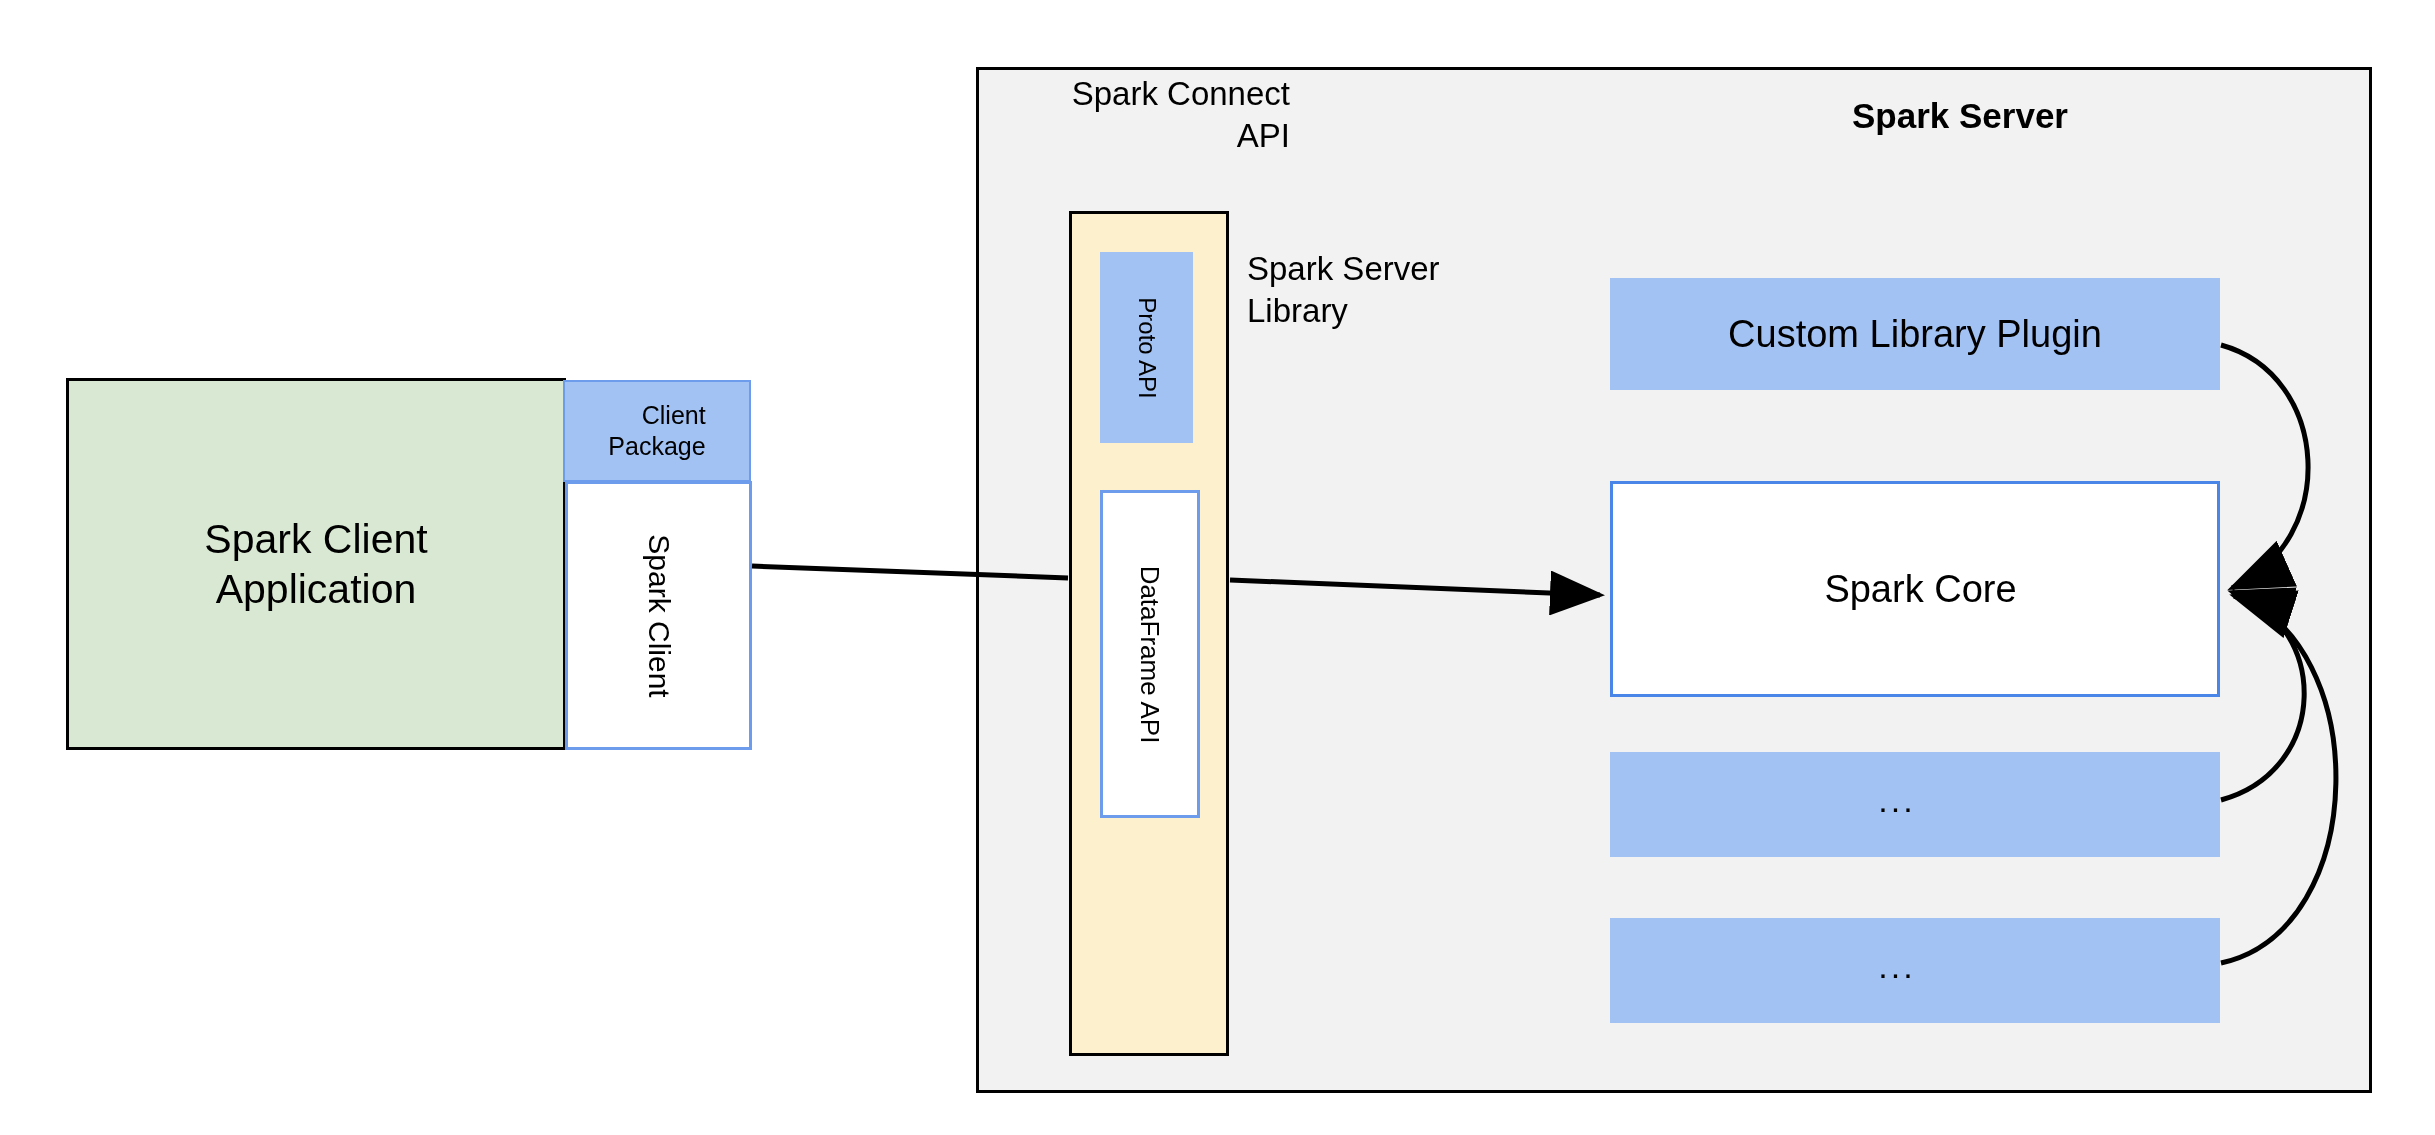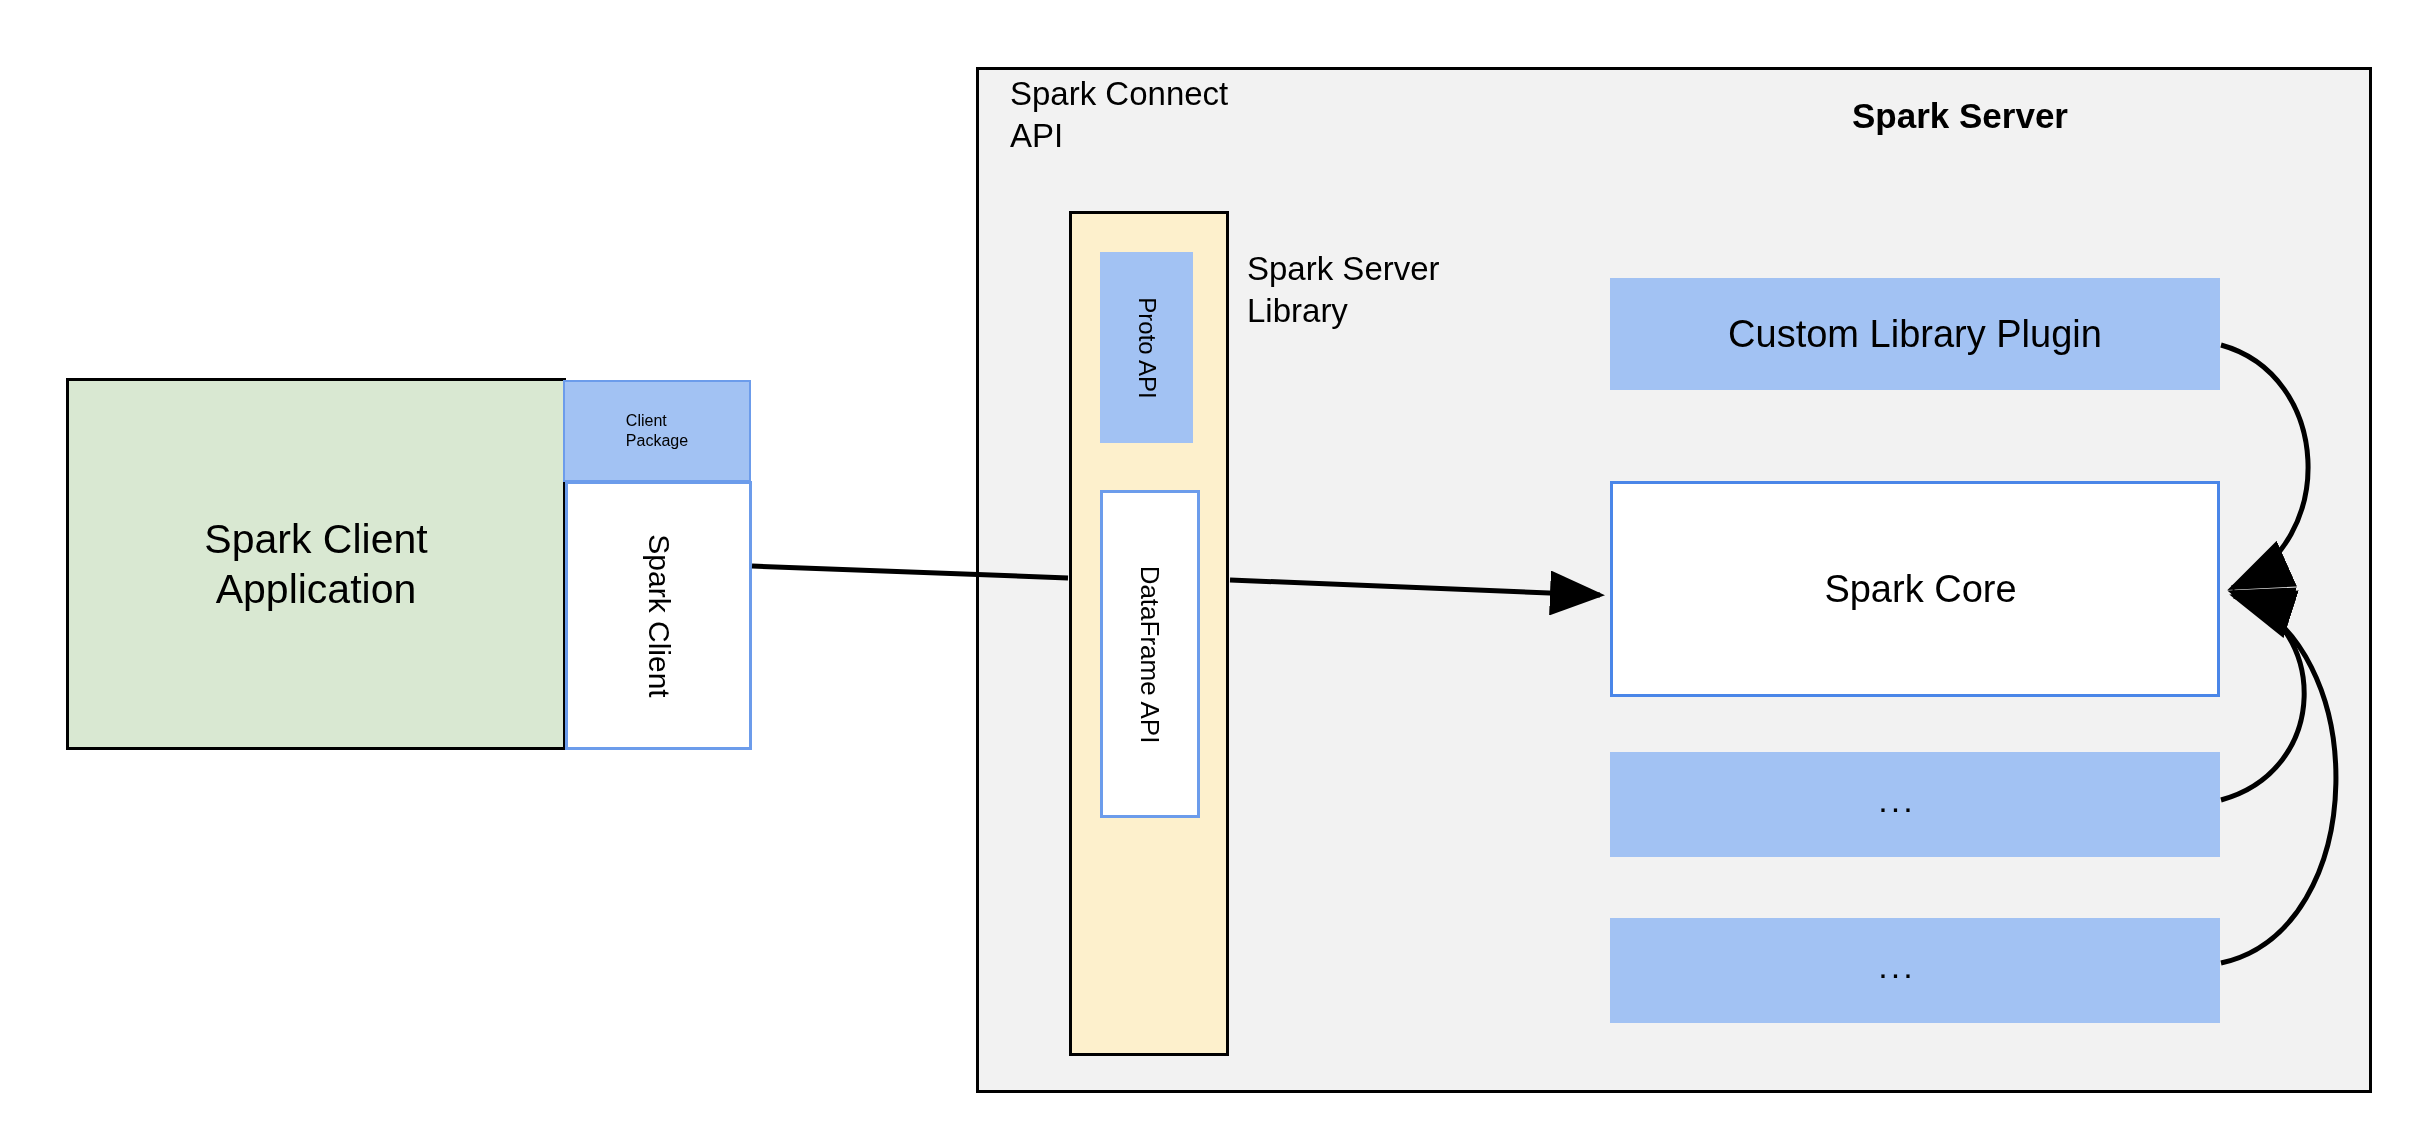--- a/index.html
+++ b/index.html
@@ -32,21 +32,21 @@
     white-space: pre-line;
   }
 
   #client-package {
     left: 563px; top: 380px; width: 188px; height: 102px;
     background: #a2c2f3;
     border: 2px solid #6c9ceb;
     display: flex; align-items: center; justify-content: center;
   }
   #client-package-label {
-    font-size: 16px; line-height: 1.24; text-align: left;
+    font-size: 25px; line-height: 1.24; text-align: right;
     white-space: pre-line;
   }
 
   #spark-client {
     left: 565px; top: 481px; width: 187px; height: 269px;
     background: #ffffff;
     border: 3px solid #6c9ceb;
     display: flex; align-items: center; justify-content: center;
   }
   #spark-client-label {
@@ -56,21 +56,21 @@
 
   
   #server-container {
     left: 976px; top: 67px; width: 1396px; height: 1026px;
     background: #f2f2f2;
     border: 3px solid #000000;
   }
 
   #spark-connect-api-label {
     left: 1010px; top: 73px; width: 280px;
-    font-size: 33px; line-height: 1.28; text-align: left;
+    font-size: 33px; line-height: 1.28; text-align: right;
     white-space: pre-line;
   }
 
   #spark-server-title {
     left: 1650px; top: 96px; width: 620px;
     font-size: 35px; font-weight: bold; text-align: center;
   }
 
   
   #server-library-column {

